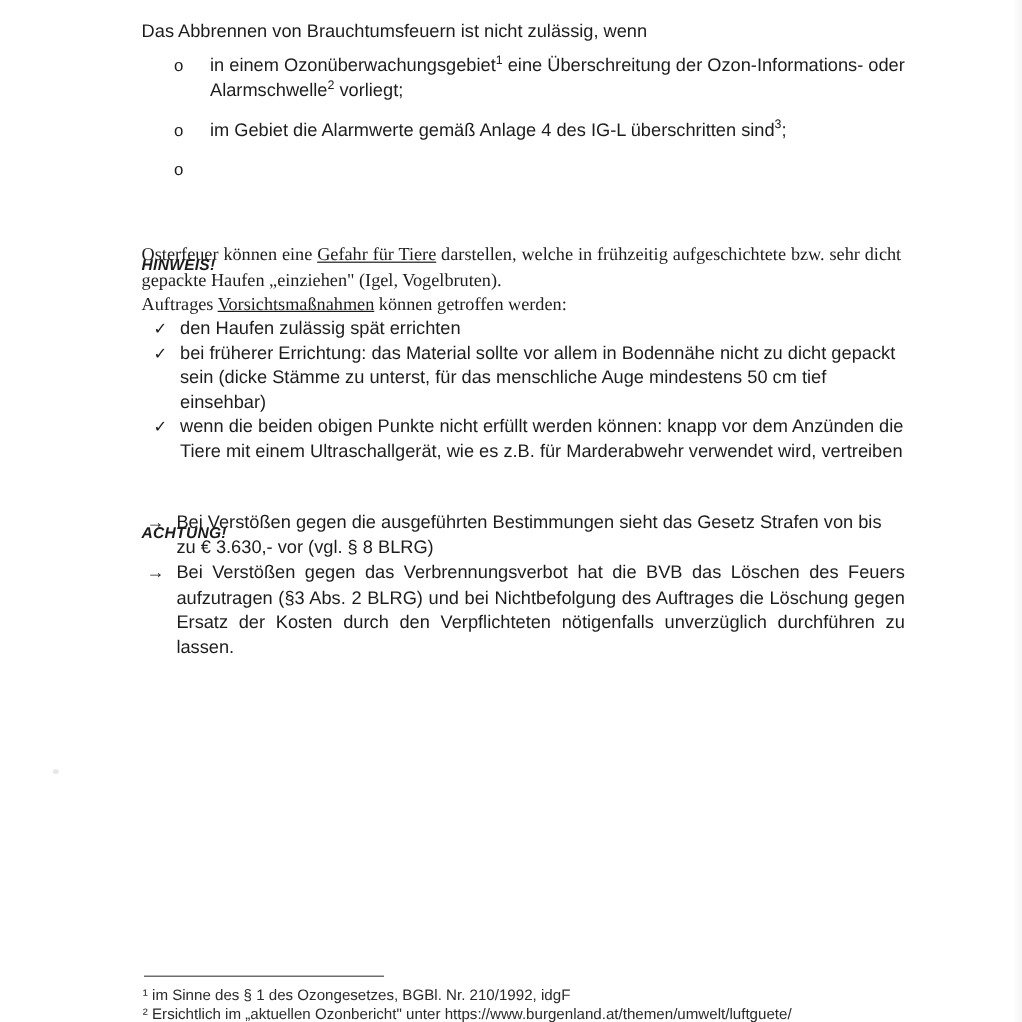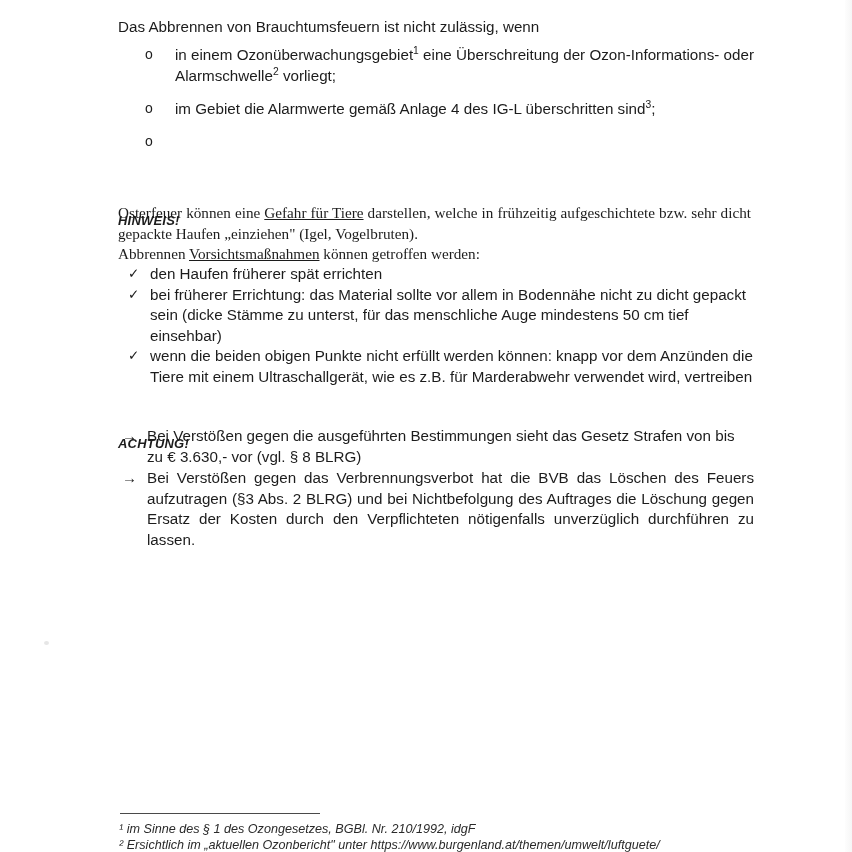--- a/index.html
+++ b/index.html
@@ -177,21 +177,20 @@
     position: absolute;
     left: 119px;
     top: 822px;
     width: 700px;
   }
   .footnotes .fn {
     font-size: 12.6px;
     line-height: 15.5px;
     white-space: nowrap;
     color: #2a2a2a;
-    font-style: italic;
   }
   .footnotes .fn.clipped {
     position: relative;
     overflow: hidden;
     height: 14px;
   }
   sup { font-size: 0.68em; vertical-align: super; line-height: 0; }
 </style>
 </head>
 <body>
@@ -216,27 +215,27 @@
       </li>
       <li>
         <span class="marker">o</span>
       </li>
     </ul>
 
     <div class="section-label hinweis-label">HINWEIS!</div>
 
     <div class="para-hinweis">
       <span>Osterfeuer können eine </span><u>Gefahr für Tiere</u><span> darstellen, welche in frühzeitig aufgeschichtete bzw. sehr dicht gepackte Haufen „einziehen" (Igel, Vogelbruten).</span><br>
-      <span>Abbrennen </span><u>Vorsichtsmaßnahmen</u><span> können getroffen werden:</span>
+      <span>Auftrages </span><u>Vorsichtsmaßnahmen</u><span> können getroffen werden:</span>
     </div>
 
     <ul class="check-list">
       <li>
         <span class="marker">✓</span>
-        <span>den Haufen früherer spät errichten</span>
+        <span>den Haufen zulässig spät errichten</span>
       </li>
       <li>
         <span class="marker">✓</span>
         <span>bei früherer Errichtung: das Material sollte vor allem in Bodennähe nicht zu dicht gepackt sein (dicke Stämme zu unterst, für das menschliche Auge mindestens 50 cm tief einsehbar)</span>
       </li>
       <li>
         <span class="marker">✓</span>
         <span>wenn die beiden obigen Punkte nicht erfüllt werden können: knapp vor dem Anzünden die Tiere mit einem Ultraschallgerät, wie es z.B. für Marderabwehr verwendet wird, vertreiben</span>
       </li>
     </ul>

